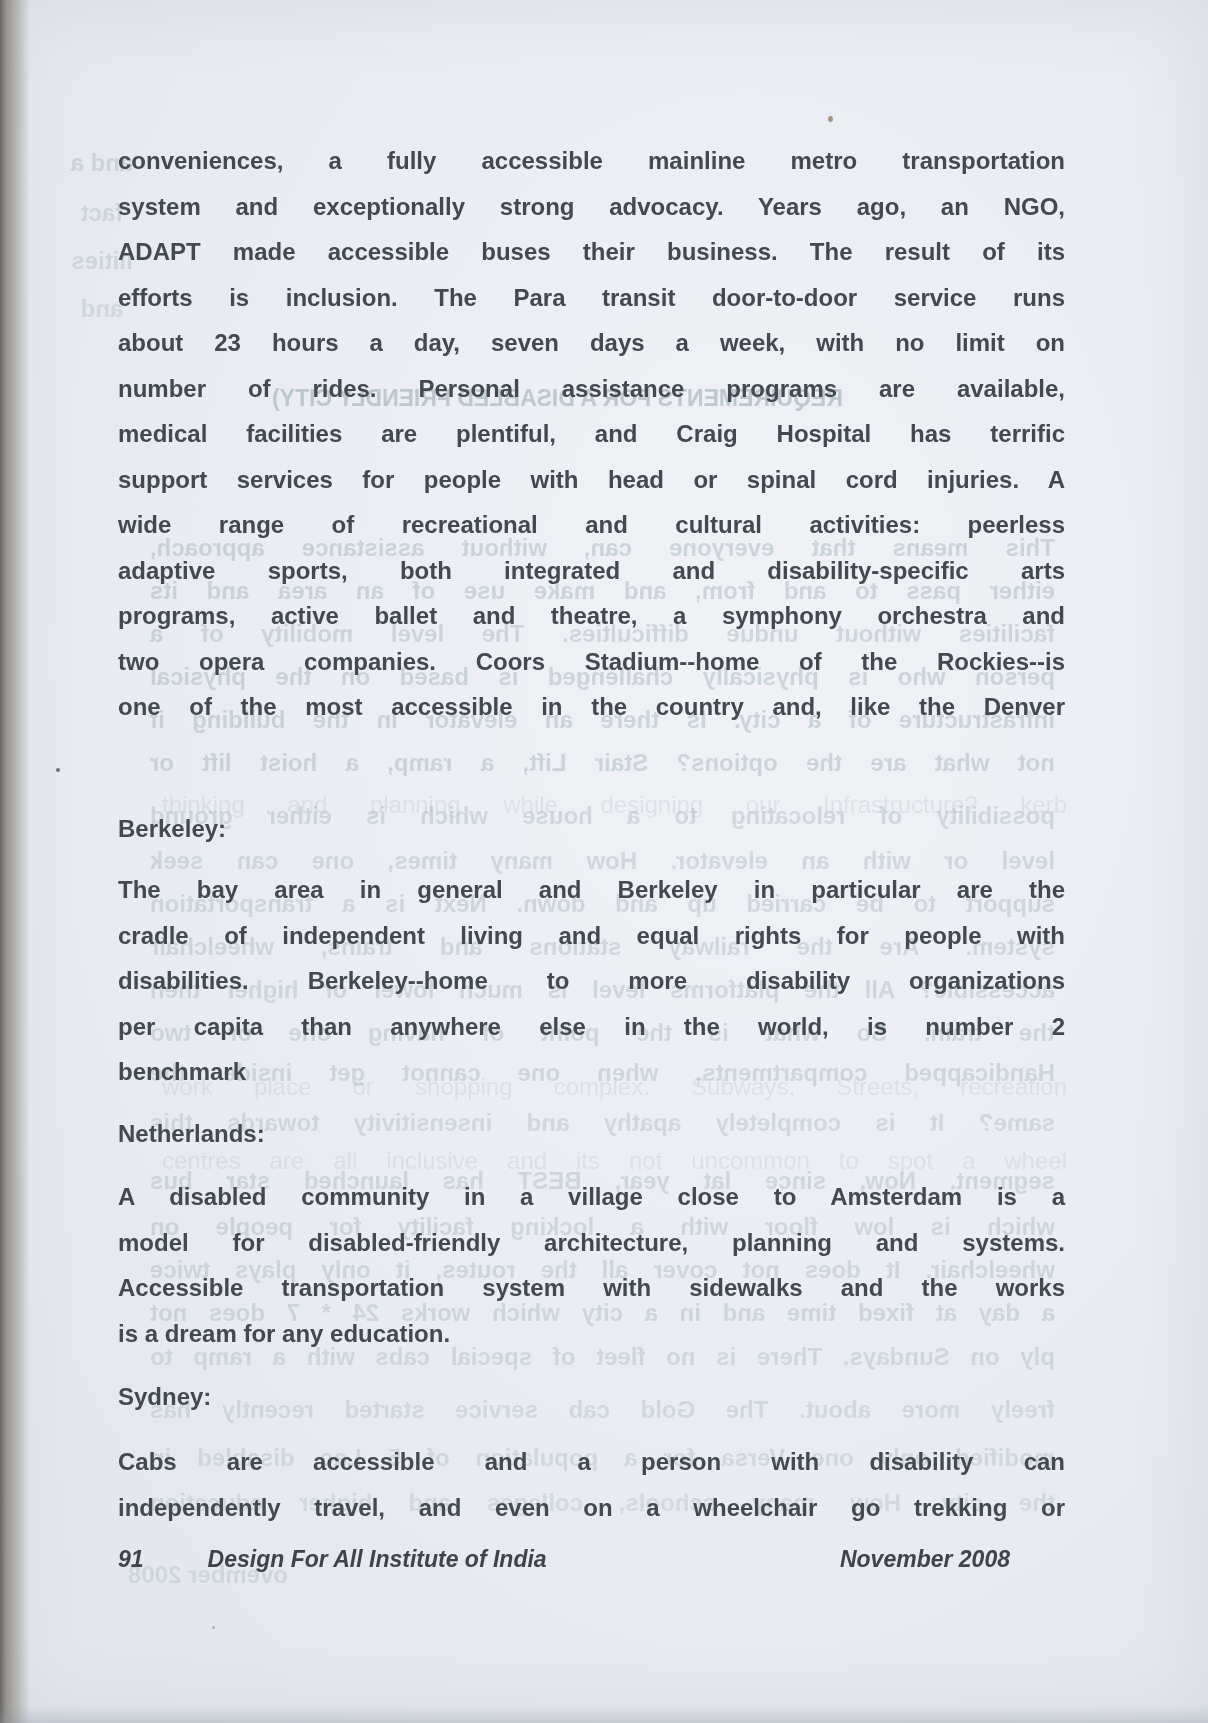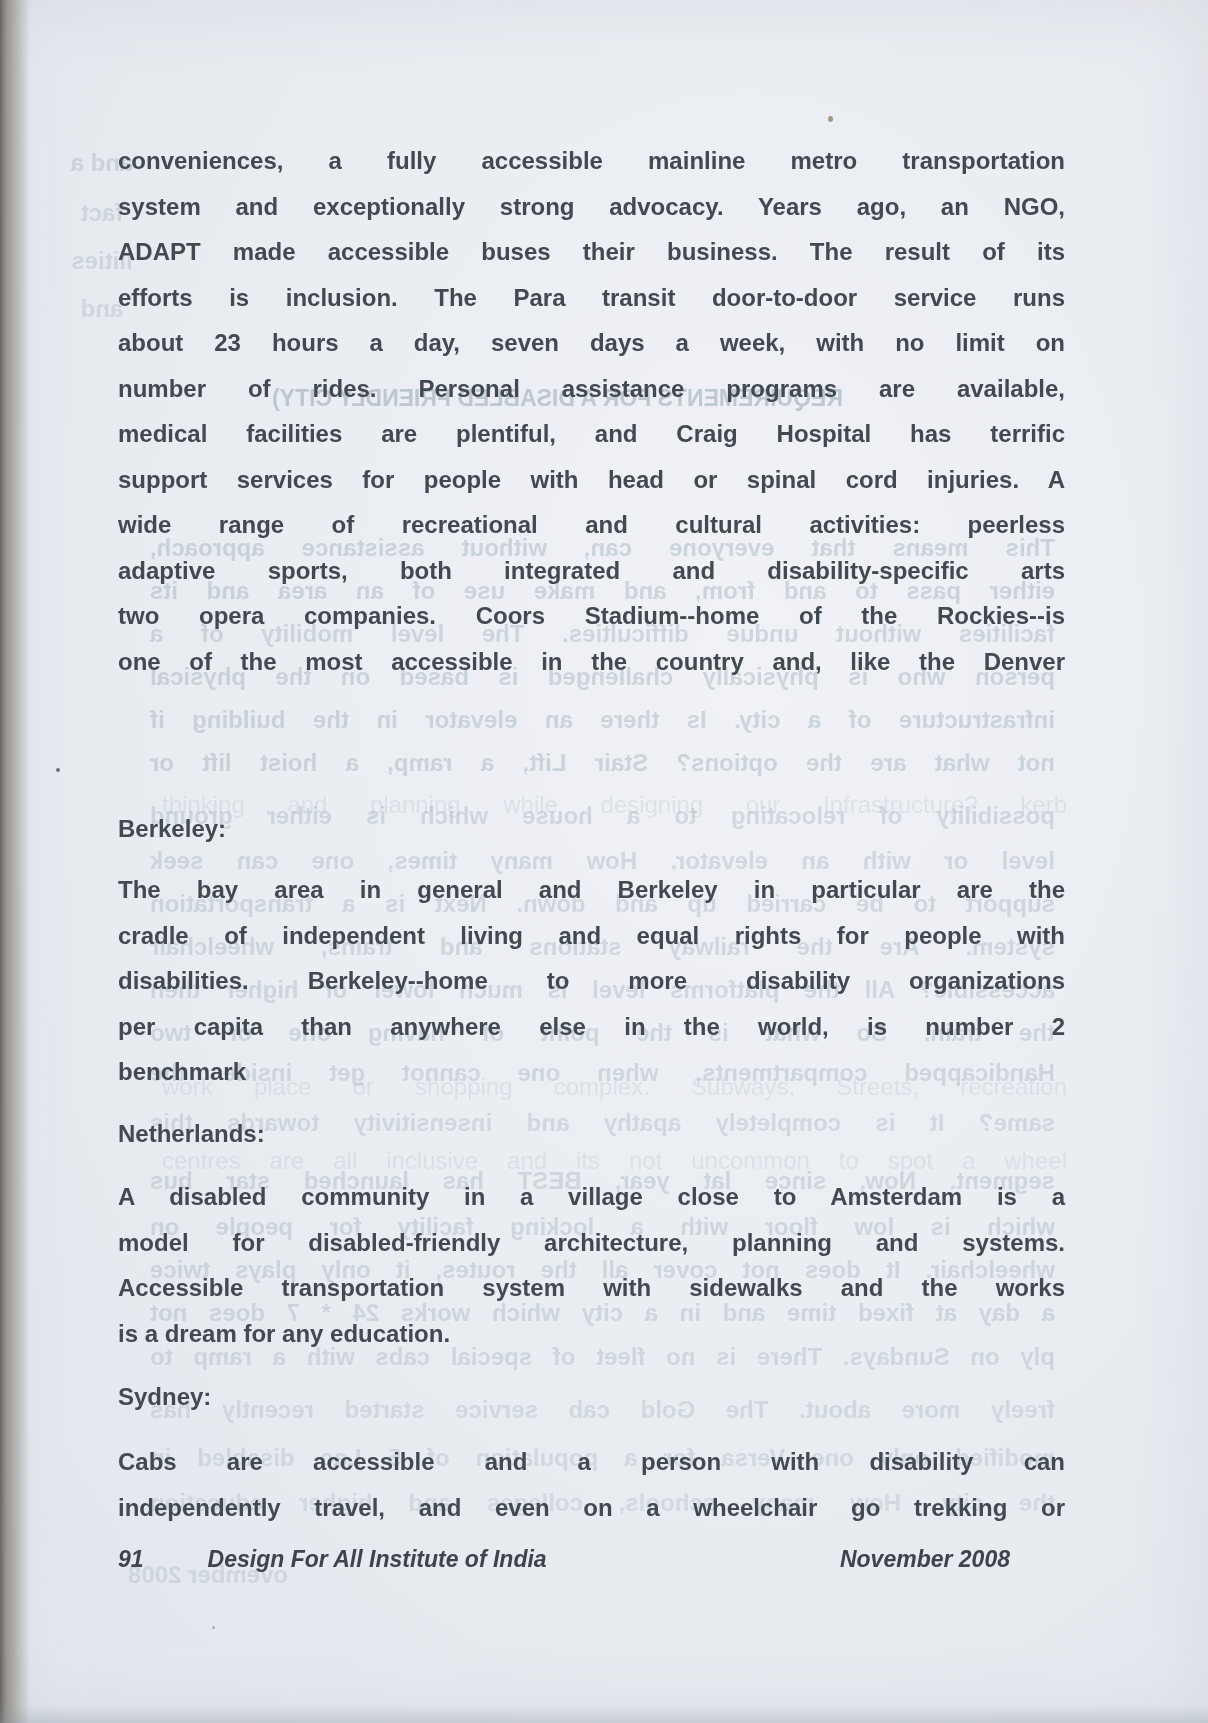--- a/index.html
+++ b/index.html
@@ -120,20 +120,21 @@
         <div class="tline stretch">conveniences, a fully accessible mainline metro transportation</div>
         <div class="tline stretch">system and exceptionally strong advocacy. Years ago, an NGO,</div>
         <div class="tline stretch">ADAPT made accessible buses their business. The result of its</div>
         <div class="tline stretch">efforts is inclusion. The Para transit door-to-door service runs</div>
         <div class="tline stretch">about 23 hours a day, seven days a week, with no limit on</div>
         <div class="tline stretch">number of rides. Personal assistance programs are available,</div>
         <div class="tline stretch">medical facilities are plentiful, and Craig Hospital has terrific</div>
         <div class="tline stretch">support services for people with head or spinal cord injuries. A</div>
         <div class="tline stretch">wide range of recreational and cultural activities: peerless</div>
         <div class="tline stretch">adaptive sports, both integrated and disability-specific arts</div>
+        <div class="tline stretch">programs, active ballet and theatre, a symphony orchestra and</div>
         <div class="tline stretch">two opera companies. Coors Stadium--home of the Rockies--is</div>
         <div class="tline stretch">one of the most accessible in the country and, like the Denver</div>
       </div>
 
     <h2 class="h hb">Berkeley:</h2>
     <div class="para p2">
         <div class="tline stretch">The bay area in general and Berkeley in particular are the</div>
         <div class="tline stretch">cradle of independent living and equal rights for people with</div>
         <div class="tline stretch">disabilities. Berkeley--home to more disability organizations</div>
         <div class="tline stretch">per capita than anywhere else in the world, is number 2</div>

